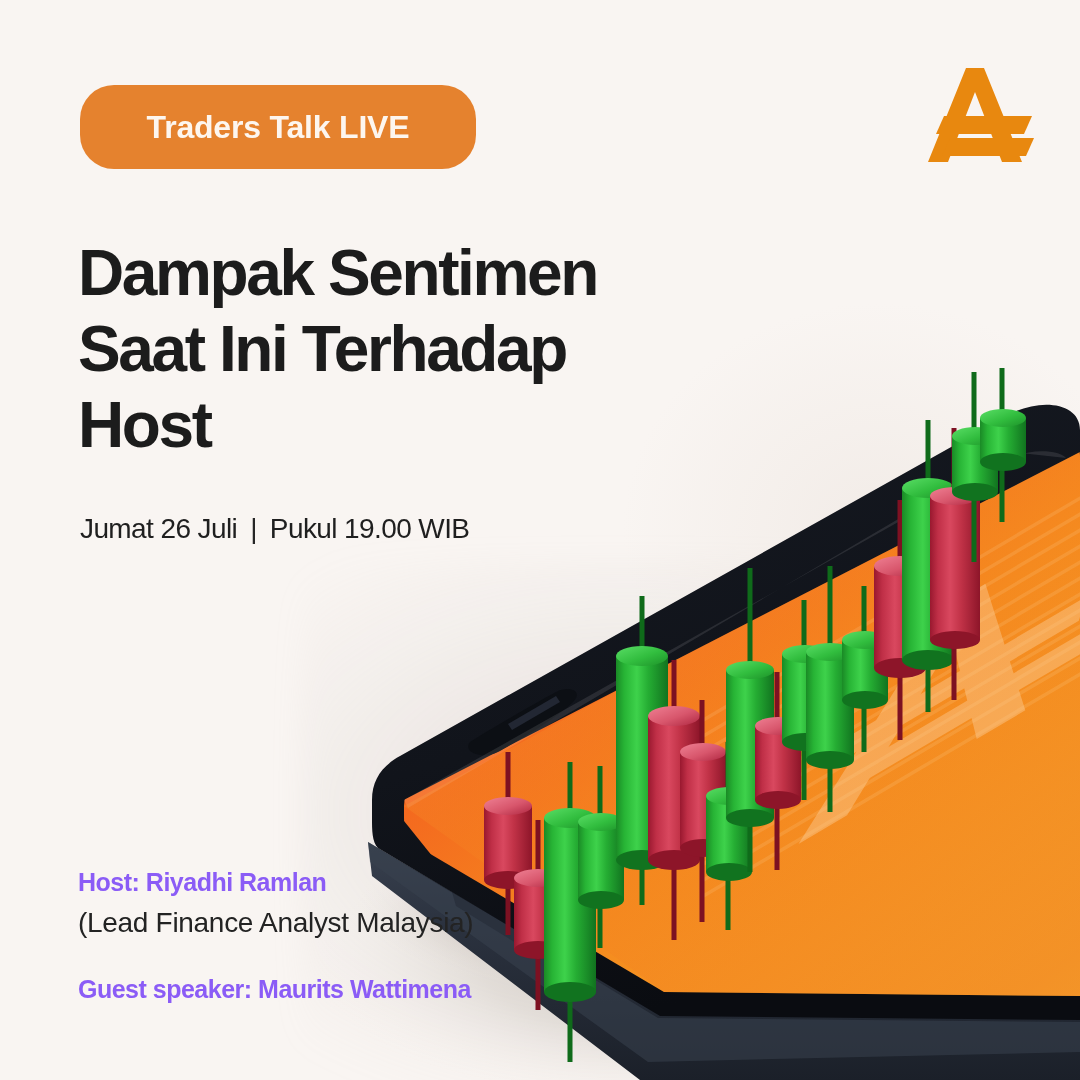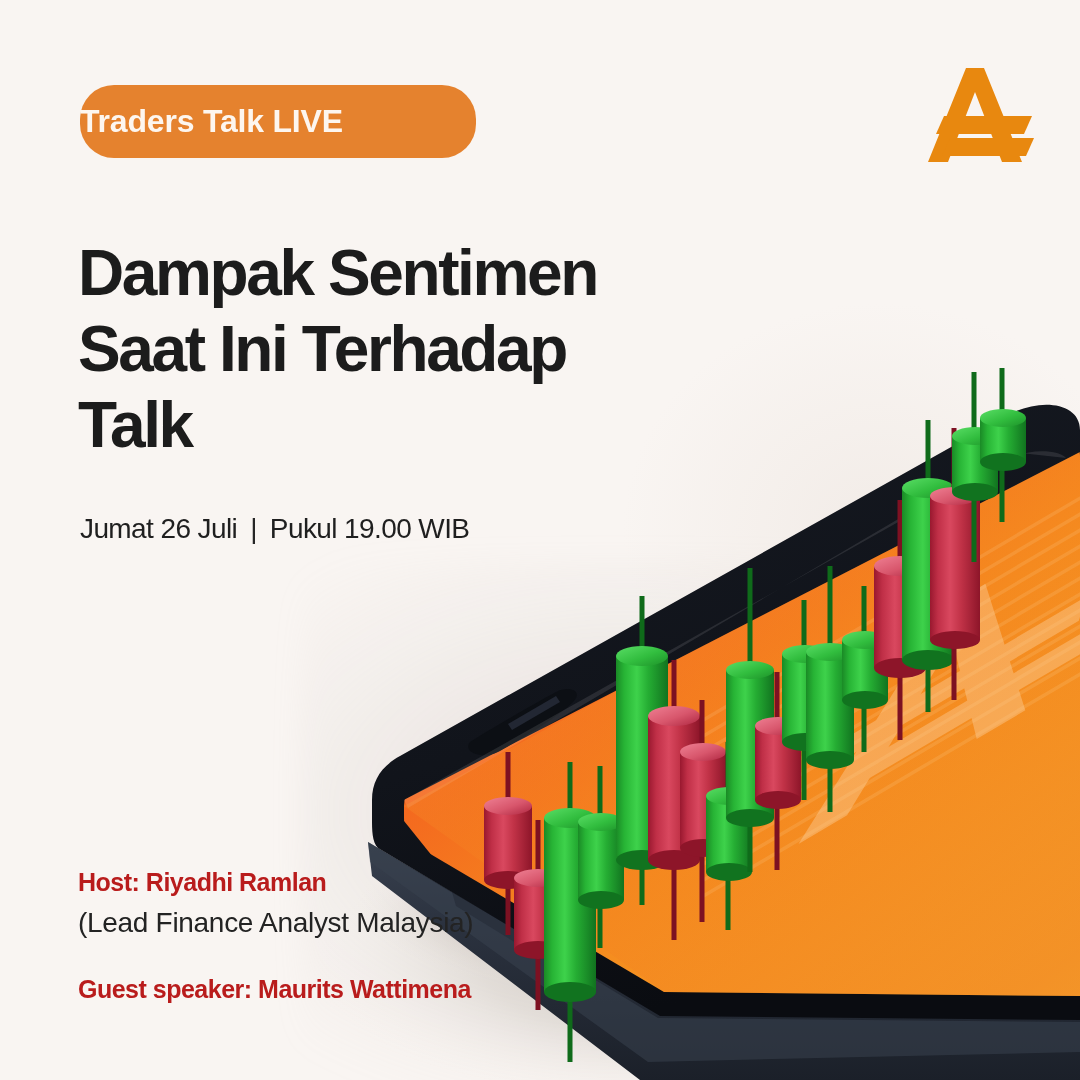--- a/index.html
+++ b/index.html
@@ -29,25 +29,26 @@
     position: absolute;
     left: 620px; top: 300px;
     width: 470px; height: 420px;
     background: radial-gradient(ellipse at 55% 55%, rgba(236,228,222,0.55) 0%, rgba(249,245,242,0) 70%);
   }
 
   
   .badge {
     position: absolute;
     left: 80px; top: 85px;
-    width: 396px; height: 73px;
+    width: 396px; height: 84px;
     border-radius: 34px;
     background: #e5822e;
     display: flex;
     align-items: center;
+    justify-content: center;
   }
   .badge-label {
     color: #fdf6ef;
     font-size: 32px;
     font-weight: 700;
     letter-spacing: -0.2px;
   }
 
   
   .logo {
@@ -89,21 +90,21 @@
 
   
   .credits {
     position: absolute;
     left: 78px; top: 866px;
     z-index: 40;
   }
   .credit-block { margin-bottom: 30px; }
   .credit-block:last-child { margin-bottom: 16px; }
   .credit-name {
-    color: #b91c1c;
+    color: #8b5cf6;
     font-size: 25px;
     font-weight: 700;
     letter-spacing: -0.5px;
     line-height: 1.35;
   }
   .credit-role {
     color: #232323;
     font-size: 28px;
     font-weight: 400;
     letter-spacing: -0.3px;
@@ -399,21 +400,21 @@
     <g fill="#e8880f">
       <path d="M 8,104 L 46,10 L 64,10 L 102,104 L 82,104 L 55,34 L 28,104 Z"></path>
       <path d="M 24,58 L 112,58 L 104,76 L 16,76 Z"></path>
       <path d="M 30,80 L 114,80 L 106,98 L 22,98 Z"></path>
     </g>
   </svg>
 
   <h1 class="headline">
     <span class="hl-line">Dampak Sentimen</span>
     <span class="hl-line">Saat Ini Terhadap</span>
-    <span class="hl-line">Talk</span>
+    <span class="hl-line">Host</span>
   </h1>
 
   <div class="dateline">
     <span>Jumat 26 Juli</span>
     <span class="date-sep">|</span>
     <span>Pukul 19.00 WIB</span>
   </div>
 
   <div class="credits">
     <div class="credit-block">

